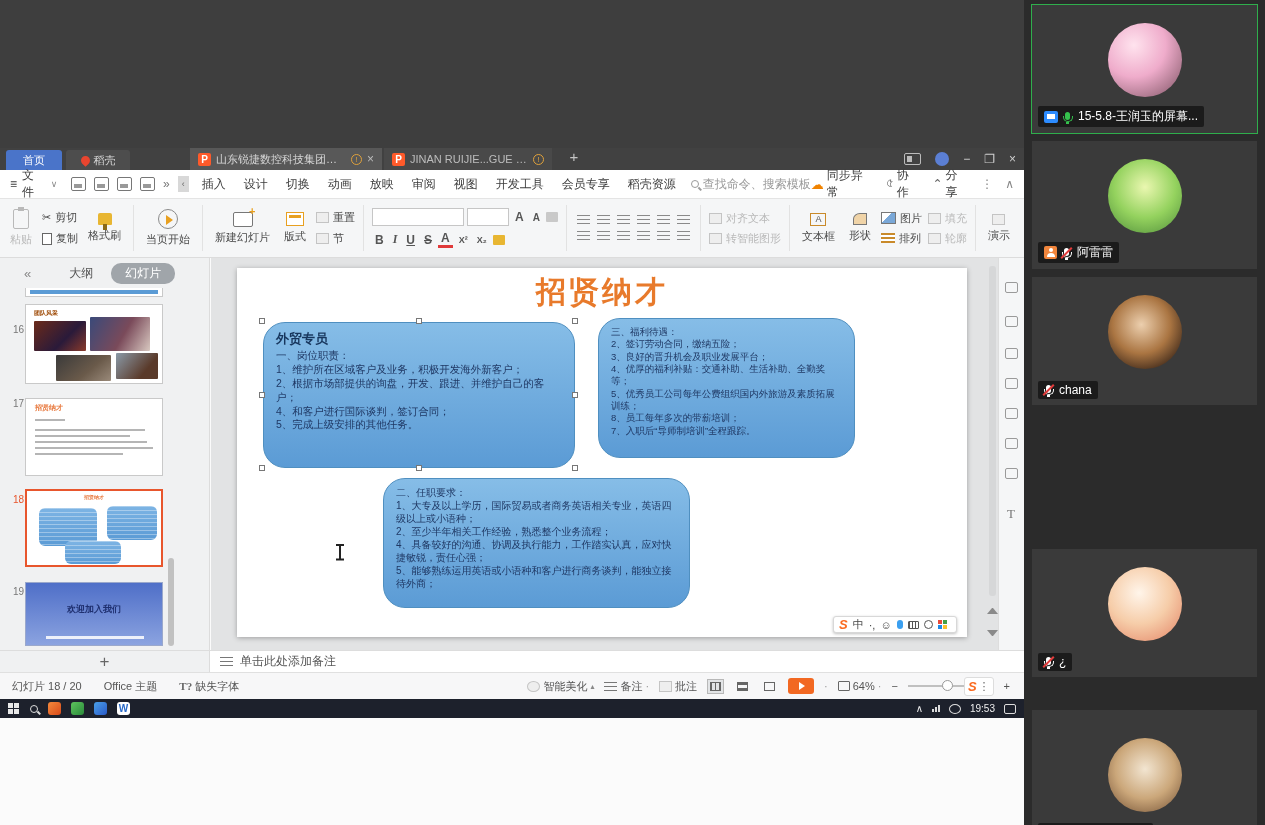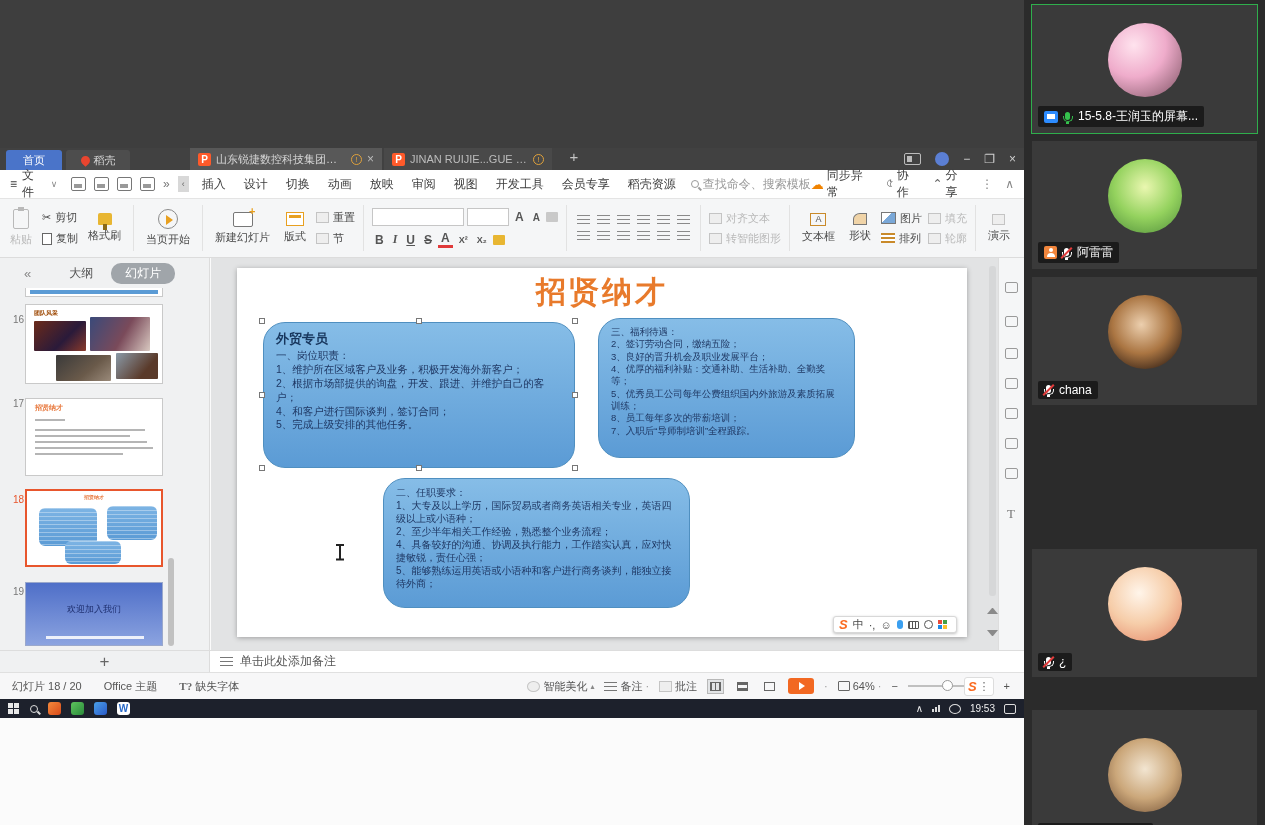--- a/index.html
+++ b/index.html
@@ -98,21 +98,21 @@
   .partial-top { position:absolute; left:25px; top:30px; width:138px; height:9px; background:#fff; border:1px solid #c9c9c9; border-top:none; }
   .partial-top::after { content:""; position:absolute; left:4px; top:2px; right:4px; height:4px; background:#5b9bd5; }
   .t16-title { position:absolute; left:8px; top:4px; font-size:6px; font-weight:bold; color:#9e4a06; }
   .photo { position:absolute; border-radius:1px; }
   .t17-title { position:absolute; left:9px; top:4px; font-size:7px; font-weight:bold; color:#e8793e; }
   .tline { position:absolute; left:9px; height:2px; background:#b5b5b5; }
   .t18-title { position:absolute; top:3px; width:100%; text-align:center; font-size:5px; font-weight:bold; color:#e8793e; }
   .miniblue { position:absolute; background:linear-gradient(180deg,#7db4e4,#5b9bd5); border-radius:6px;
     background-image:repeating-linear-gradient(rgba(255,255,255,.35) 0 1px, transparent 1px 4px), linear-gradient(180deg,#7db4e4,#5b9bd5); }
   .t19 { background:linear-gradient(180deg,#4f6fc8,#8ba3e0); }
-  .t19-title { position:absolute; top:20px; width:100%; text-align:center; font-size:9px; font-weight:normal; color:#1f3070; }
+  .t19-title { position:absolute; top:20px; width:100%; text-align:center; font-size:9px; font-weight:bold; color:#1f3070; }
   .t19-line { position:absolute; left:20px; bottom:6px; width:98px; height:3px; background:rgba(255,255,255,.85); }
   #thumb-scroll { position:absolute; left:168px; top:300px; width:6px; height:88px; background:#c1c1c1; border-radius:3px; }
 
   
   #canvas { position:absolute; left:211px; top:0; width:787px; height:392px; background:#e2e3e4; }
   #slide { position:absolute; left:26px; top:10px; width:730px; height:369px; background:#fff; box-shadow:0 1px 5px rgba(0,0,0,.3); }
   #slide-title { position:absolute; top:4px; width:100%; text-align:center; font-size:30px; font-weight:bold; color:#e87a2b; letter-spacing:3px; }
   .bluebox { position:absolute; background:linear-gradient(180deg,#86bde7 0%,#5b9bd5 100%);
     border:1px solid #4f8fc0; border-radius:22px; padding:7px 12px; color:#1f3864; overflow:hidden; }
   #box-duties { left:26px; top:54px; width:312px; height:146px; font-size:10.5px; line-height:1.32; }
@@ -429,21 +429,21 @@
 
   <div id="bodyrow">
     <div id="thumbs">
       <div id="thumbs-header">
         <span class="collapse-arrow">«</span>
         <span class="outline-tab">大纲</span>
         <span class="slides-pill">幻灯片</span>
       </div>
       <div class="partial-top"></div>
 
-      <span class="thumb-num" style="top:56px">16</span>
+      <span class="thumb-num" style="top:66px">16</span>
       <div class="thumb" style="top:46px;height:80px">
         <span class="t16-title">团队风采</span>
         <span class="photo" style="left:8px;top:16px;width:52px;height:30px;background:linear-gradient(135deg,#6b2a1a,#2a1a3a 60%,#8a3a2a)"></span>
         <span class="photo" style="left:64px;top:12px;width:60px;height:34px;background:linear-gradient(120deg,#3a4a7a,#7a4a5a 55%,#d8c8c0)"></span>
         <span class="photo" style="left:30px;top:50px;width:55px;height:26px;background:linear-gradient(140deg,#3a3a3a,#6a5a4a 60%,#9a8a7a)"></span>
         <span class="photo" style="left:90px;top:48px;width:42px;height:26px;background:linear-gradient(130deg,#8a9aa8,#5a3a2a 70%)"></span>
       </div>
 
       <span class="thumb-num" style="top:140px">17</span>
       <div class="thumb" style="top:140px;height:78px">

